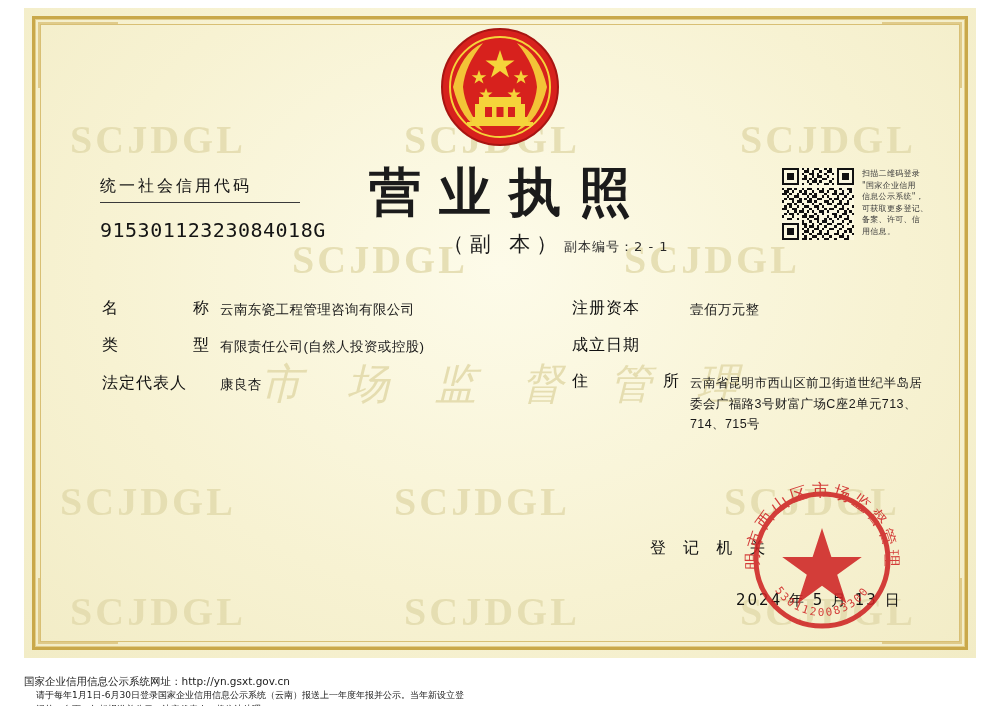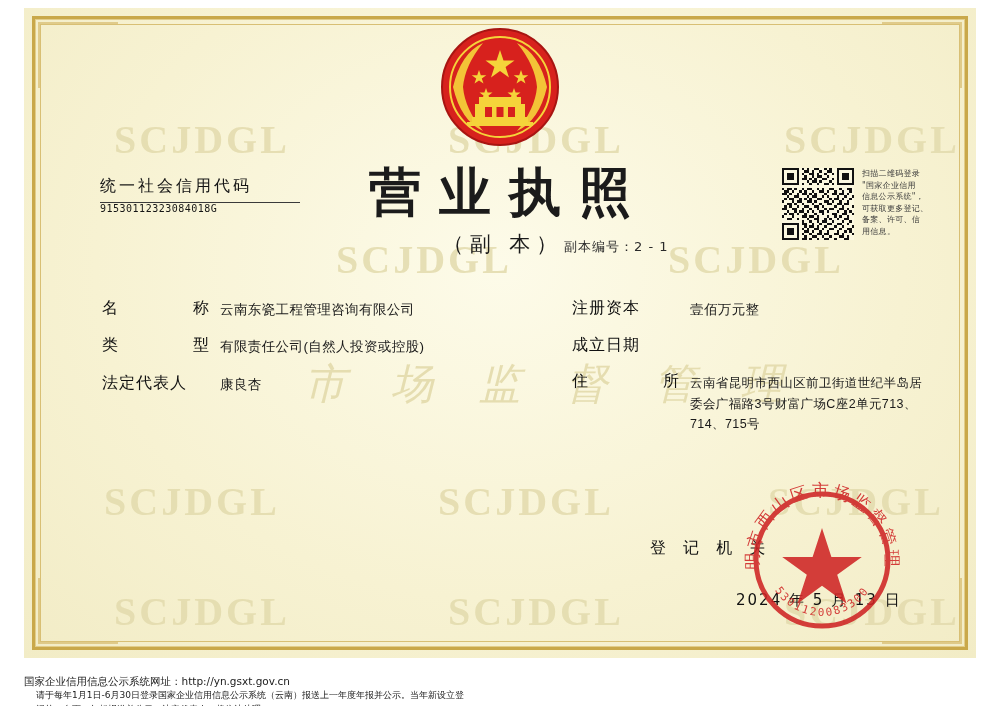--- a/index.html
+++ b/index.html
@@ -60,21 +60,20 @@
   .corner.tl { left: 14px; top: 14px; border-right: none; border-bottom: none; }
   .corner.tr { right: 14px; top: 14px; border-left: none; border-bottom: none; }
   .corner.bl { left: 14px; bottom: 14px; border-right: none; border-top: none; }
   .corner.br { right: 14px; bottom: 14px; border-left: none; border-top: none; }
 
   
   .wm-layer {
     position: absolute;
     inset: 0;
     pointer-events: none;
-    margin-left: 44px;
   }
   .wm {
     position: absolute;
     color: #e7dfb4;
     font-weight: bold;
     letter-spacing: 3px;
     font-family: "Liberation Serif", serif;
     white-space: nowrap;
     opacity: .85;
   }
@@ -150,23 +149,23 @@
     letter-spacing: 3px;
     color: #141414;
     white-space: nowrap;
   }
   .code-rule {
     margin-top: 5px;
     border-top: 1px solid #3a3a3a;
     width: 200px;
   }
   .code-value {
-    margin-top: 0;
+    margin-top: 15px;
     font-family: "DejaVu Sans Mono", monospace;
-    font-size: 10px;
+    font-size: 20px;
     letter-spacing: .5px;
     color: #141414;
   }
 
   
   .qr {
     position: absolute;
     right: 122px;
     top: 160px;
     width: 72px;

